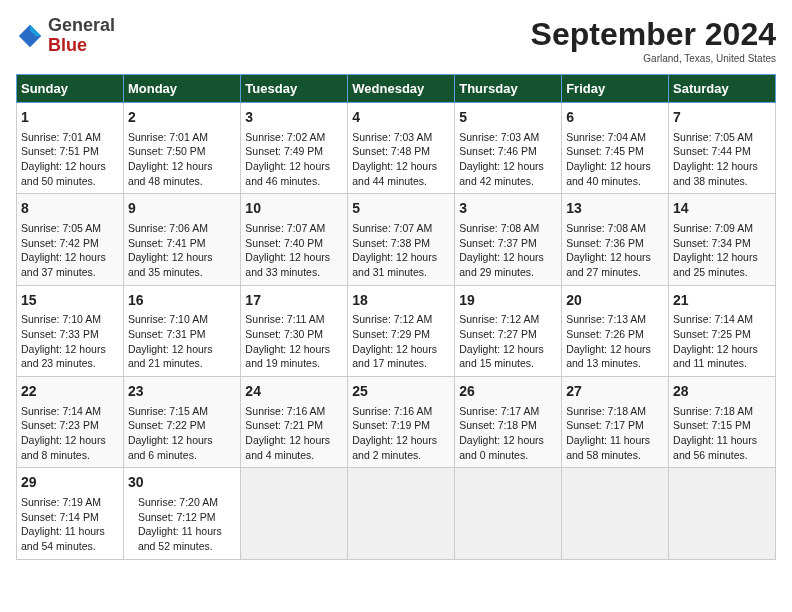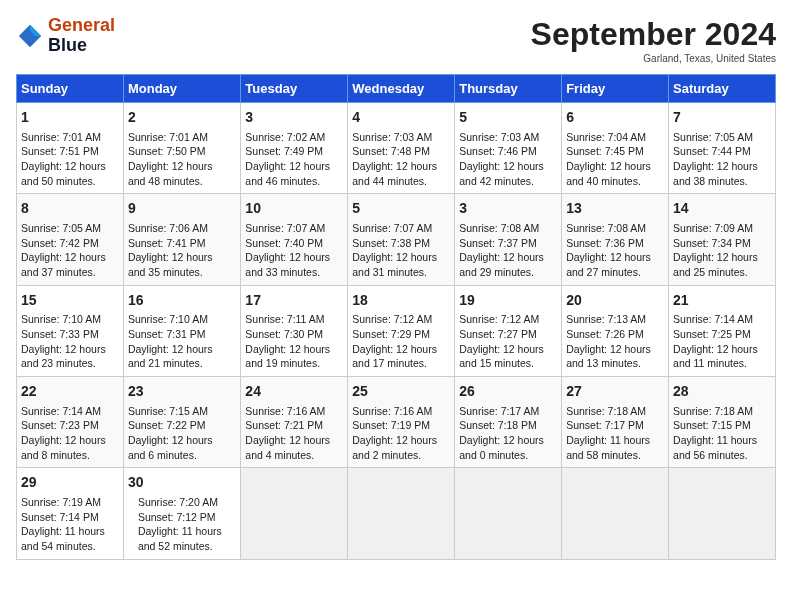--- a/index.html
+++ b/index.html
@@ -21,21 +21,21 @@
       align-items: center;
       gap: 4px;
     }
     .logo-text {
       font-size: 18px;
       font-weight: bold;
       color: #333;
       line-height: 1.1;
     }
     .logo-text span {
-      color: #c2410c;
+      color: #404040;
     }
     .logo-icon {
       width: 28px;
       height: 28px;
     }
     .title-area {
       text-align: right;
     }
     .title-area h1 {
       font-size: 32px;
@@ -46,21 +46,21 @@
       font-size: 10px;
       color: #444;
       font-weight: normal;
     }
     table {
       width: 100%;
       border-collapse: collapse;
       font-size: 11px;
     }
     thead tr th {
-      background-color: #1d4ed8;
+      background-color: #14532d;
       color: #fff;
       padding: 6px 4px;
       text-align: left;
       font-size: 13px;
       font-weight: bold;
       border: 1px solid #5a9ee0;
     }
     tbody tr td {
       border: 1px solid #ccc;
       padding: 5px 4px;
@@ -91,21 +91,21 @@
 <body>
 
 <div class="header-area">
   <div class="logo">
     <svg class="logo-icon" viewBox="0 0 40 40">
       <polygon points="20,4 36,20 20,36 4,20" fill="#2a6dc9"></polygon>
       <polygon points="20,4 36,20 28,20 20,12" fill="#1a9edc"></polygon>
     </svg>
     <div class="logo-text">
       <div><span>General</span></div>
-      <div><span style="color:#0f172a">Blue</span></div>
+      <div><span style="color:#b91c1c">Blue</span></div>
     </div>
   </div>
   <div class="title-area">
     <h1>September 2024</h1>
     <h2>Garland, Texas, United States</h2>
   </div>
 </div>
 
 <table>
   <thead>

